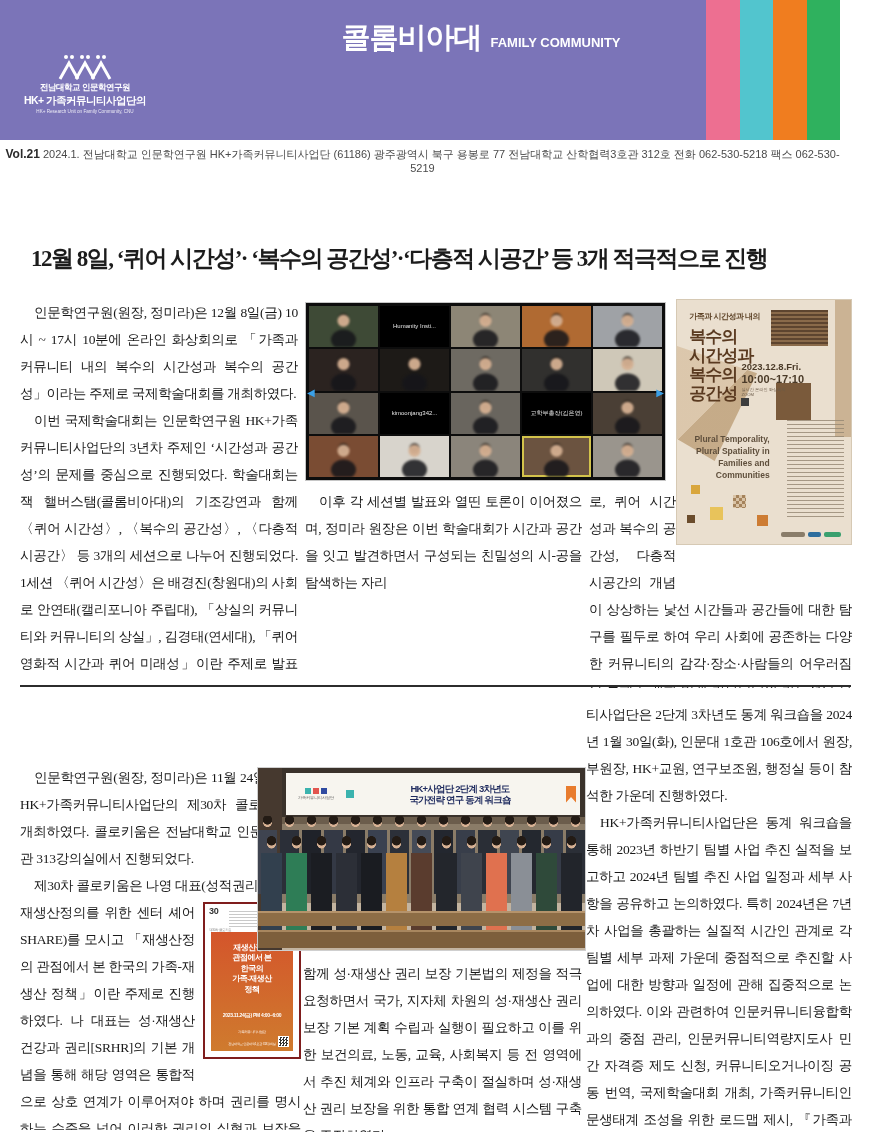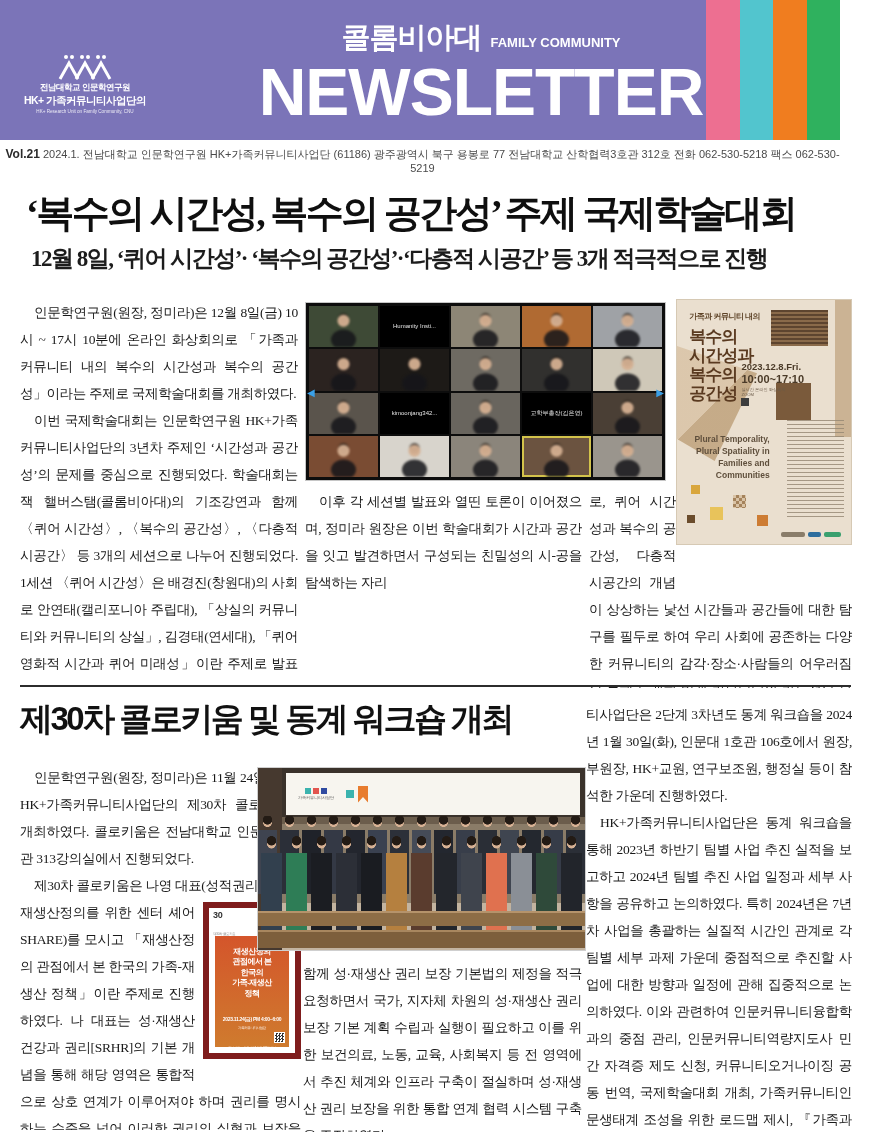--- a/index.html
+++ b/index.html
@@ -125,21 +125,21 @@
        radial-gradient(circle 4.6px at 50% 8.5%, #d8b294 0 4.1px, rgba(0,0,0,0) 4.6px),
        linear-gradient(var(--bg,#2a2d33),var(--bg,#2a2d33)) 50% 100%/92% 82% no-repeat;}
   .gp-front .gp-person{width:23px;height:96px;}
   .gdesk1{position:absolute;bottom:24px;left:0;width:100%;height:13px;background:#8d6d46;
           border-top:2px solid #b5936b;}
   .gdesk2{position:absolute;bottom:2px;left:0;width:100%;height:16px;background:#7d5f3c;
           border-top:2px solid #a8875f;}
 
   
   .poster2{float:right;width:98px;height:157px;margin:3px 0 4px 8px;background:#fff;
-           border:6px solid #7f1d1d;position:relative;overflow:hidden;box-sizing:border-box;
+           border:2px solid #7f1d1d;position:relative;overflow:hidden;box-sizing:border-box;
            font-family:"Liberation Sans","DejaVu Sans",sans-serif;}
   .p2num{position:absolute;top:3px;left:4px;font-weight:bold;font-size:9px;color:#333;line-height:1;}
   .p2session{position:absolute;top:13px;left:4px;font-size:3.4px;color:#888;}
   .p2tiny{position:absolute;top:5px;left:24px;right:5px;height:18px;
           background:repeating-linear-gradient(rgba(0,0,0,0) 0 2.5px,#c9c9c9 2.5px 3px);}
   .p2orange{position:absolute;left:6px;right:6px;top:28px;bottom:6px;color:#fff;text-align:center;
             background:linear-gradient(180deg,#d4552b 0%,#cf7b2e 100%);padding-top:11px;box-sizing:border-box;}
   .p2title{font-weight:bold;font-size:8px;line-height:1.3;white-space:pre-line;letter-spacing:-0.5px;}
   .p2date{font-weight:bold;font-size:5px;margin-top:7px;}
   .p2loc{font-size:3.2px;opacity:.9;margin-top:2px;}
@@ -173,35 +173,33 @@
           </svg>
         </span>
         <div class="logo-l1">전남대학교 인문학연구원</div>
         <div class="logo-l2">HK+ 가족커뮤니티사업단의</div>
         <div class="logo-l3">HK+ Research Unit on Family Community, CNU</div>
       </div>
       <div class="nl-title sans">
         <div class="brand-row">
           <span class="brand-ko">콜롬비아대</span><span class="brand-en">FAMILY COMMUNITY</span>
         </div>
-        <div class="nl-word">NEWSLETTER</div>
       </div>
     </div>
     <div class="stripe" style="background:#ed6f91"></div>
     <div class="stripe" style="background:#52c5ce"></div>
     <div class="stripe" style="background:#f07d1f"></div>
     <div class="stripe" style="background:#2fb15e"></div>
   </div>
 
   <div class="mast">
     <b>Vol.21</b>
     <span>2024.1. 전남대학교 인문학연구원 HK+가족커뮤니티사업단  (61186) 광주광역시 북구 용봉로 77 전남대학교 산학협력3호관 312호  전화 062-530-5218  팩스 062-530-5219</span>
   </div>
 
-  <div class="a1-head">‘복수의 시간성, 복수의 공간성’ 주제 국제학술대회</div>
   <div class="a1-sub">12월 8일, ‘퀴어 시간성’· ‘복수의 공간성’·‘다층적 시공간’ 등 3개 적극적으로 진행</div>
 
   <div class="col a1c1 bt">
     <p>인문학연구원(원장, 정미라)은 12월 8일(금) 10시 ~ 17시 10분에 온라인 화상회의로 「가족과 커뮤니티 내의 복수의 시간성과 복수의 공간성」이라는 주제로 국제학술대회를 개최하였다.</p>
     <p>이번 국제학술대회는 인문학연구원 HK+가족커뮤니티사업단의 3년차 주제인 ‘시간성과 공간성’의 문제를 중심으로 진행되었다. 학술대회는 잭 핼버스탬(콜롬비아대)의 기조강연과 함께 〈퀴어 시간성〉, 〈복수의 공간성〉, 〈다층적 시공간〉 등 3개의 세션으로 나누어 진행되었다. 1세션 〈퀴어 시간성〉은 배경진(창원대)의 사회로 안연태(캘리포니아 주립대), 「상실의 커뮤니티와 커뮤니티의 상실」, 김경태(연세대), 「퀴어 영화적 시간과 퀴어 미래성」이란 주제로 발표하였다. 2세션 〈복수의 공간성〉은 추주희(전남대 인문학연구원)의 사회로 김건(시안교통 리버풀대), 「도시취약지역 공동체의 대안적 친밀성과 공간성의 공동생산」, 류도향(전남대 인문학연구원), 「도시에서 차이의 공간만들</p>
   </div>
 
   <div class="zoom-photo">
     <div class="ztiles">
 
@@ -275,21 +273,21 @@
     <div class="shp p1s1"></div>
     <div class="shp p1s3"></div>
     <div class="shp p1s4"></div>
     <div class="shp p1s5"></div>
     <div class="shp p1s6"></div>
     <div class="shp p1s7"></div>
     <div class="shp p1s8"></div>
     <div class="shp p1s9"></div>
     <div class="shp p1prog"></div>
     <div class="shp p1qr"></div>
-    <div class="p1tag">가족과 커뮤니티 내의</div>
+    <div class="p1tag">가족과 시간성과 내의</div>
     <div class="p1title" style="white-space: pre-line;">복수의
 시간성과
 복수의
 공간성</div>
     <div class="p1date">2023.12.8.Fri.</div>
     <div class="p1time">10:00~17:10</div>
     <div class="p1note">실시간 온라인 화상회의 ZOOM</div>
     <div class="p1en" style="white-space: pre-line; text-align: right;">Plural Temporality,
 Plural Spatiality in
 Families and
@@ -305,21 +303,20 @@
     <p>이후 각 세션별 발표와 열띤 토론이 이어졌으며, 정미라 원장은 이번 학술대회가 시간과 공간을 잇고 발견하면서 구성되는 친밀성의 시-공을 탐색하는 자리</p>
   </div>
 
   <div class="col a1c3 bt">
     <div class="a1c3-spacer"></div>
     <p class="noind">로, 퀴어 시간성과 복수의 공간성, 다층적 시공간의 개념이 상상하는 낯선 시간들과 공간들에 대한 탐구를 필두로 하여 우리 사회에 공존하는 다양한 커뮤니티의 감각·장소·사람들의 어우러짐을 통해 도래할 미래 커뮤니티의 가능성을 모색하는 논의의 장으로 의미가 있다고 총평하였다.</p>
   </div>
 
   <div class="divider"></div>
 
-  <div class="a2-head">제30차 콜로키움 및 동계 워크숍 개최</div>
 
   <div class="col a2c1 bt">
     <p>인문학연구원(원장, 정미라)은 11월 24일(금)에 HK+가족커뮤니티사업단의 제30차 콜로키움을 개최하였다. 콜로키움은 전남대학교 인문대 1호관 313강의실에서 진행되었다.</p>
     <p>제30차 콜로키움은 나영 대표(성적권리와</p>
 
     <div class="poster2">
       <div class="p2num">30</div>
       <div class="p2session">제30차 콜로키움</div>
       <div class="p2tiny"></div>
       <div class="p2orange">
@@ -338,20 +335,22 @@
   </div>
 
   <div class="gphoto sans">
     <div class="gwall"></div>
     <div class="gbanner">
       <div class="gb-logo">
         <span class="sq" style="background:#3bb3ae"></span><span class="sq" style="background:#e2554f"></span><span class="sq" style="background:#2f4aa0"></span>
         <div>가족커뮤니티사업단</div>
       </div>
       <div class="gb-mark2"></div>
+      <div class="gb-text" style="white-space: pre-line;">HK+사업단 2단계 3차년도
+국가전략 연구 동계 워크숍</div>
       <div class="gb-mark"></div>
     </div>
     <div class="gp-back">
 
     <div class="gp-person" style="--bg: #3f4450;"></div>
         <div class="gp-person" style="--bg: #2b2f38;"></div>
         <div class="gp-person" style="--bg: #1f2229;"></div>
         <div class="gp-person" style="--bg: #343945;"></div>
         <div class="gp-person" style="--bg: #23262e;"></div>
         <div class="gp-person" style="--bg: #3a4150;"></div>

